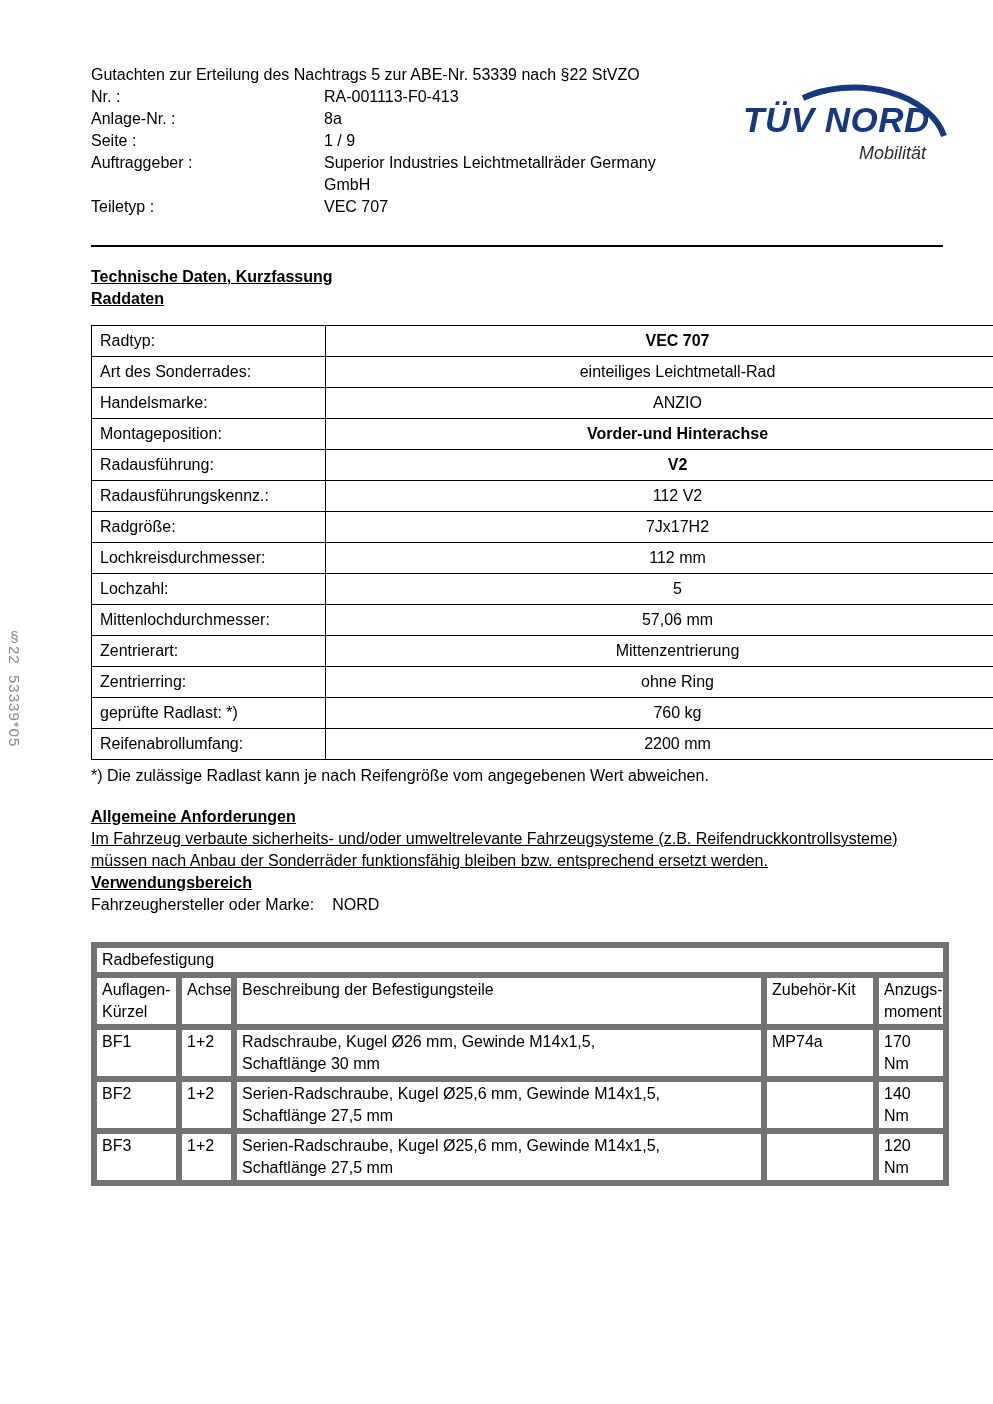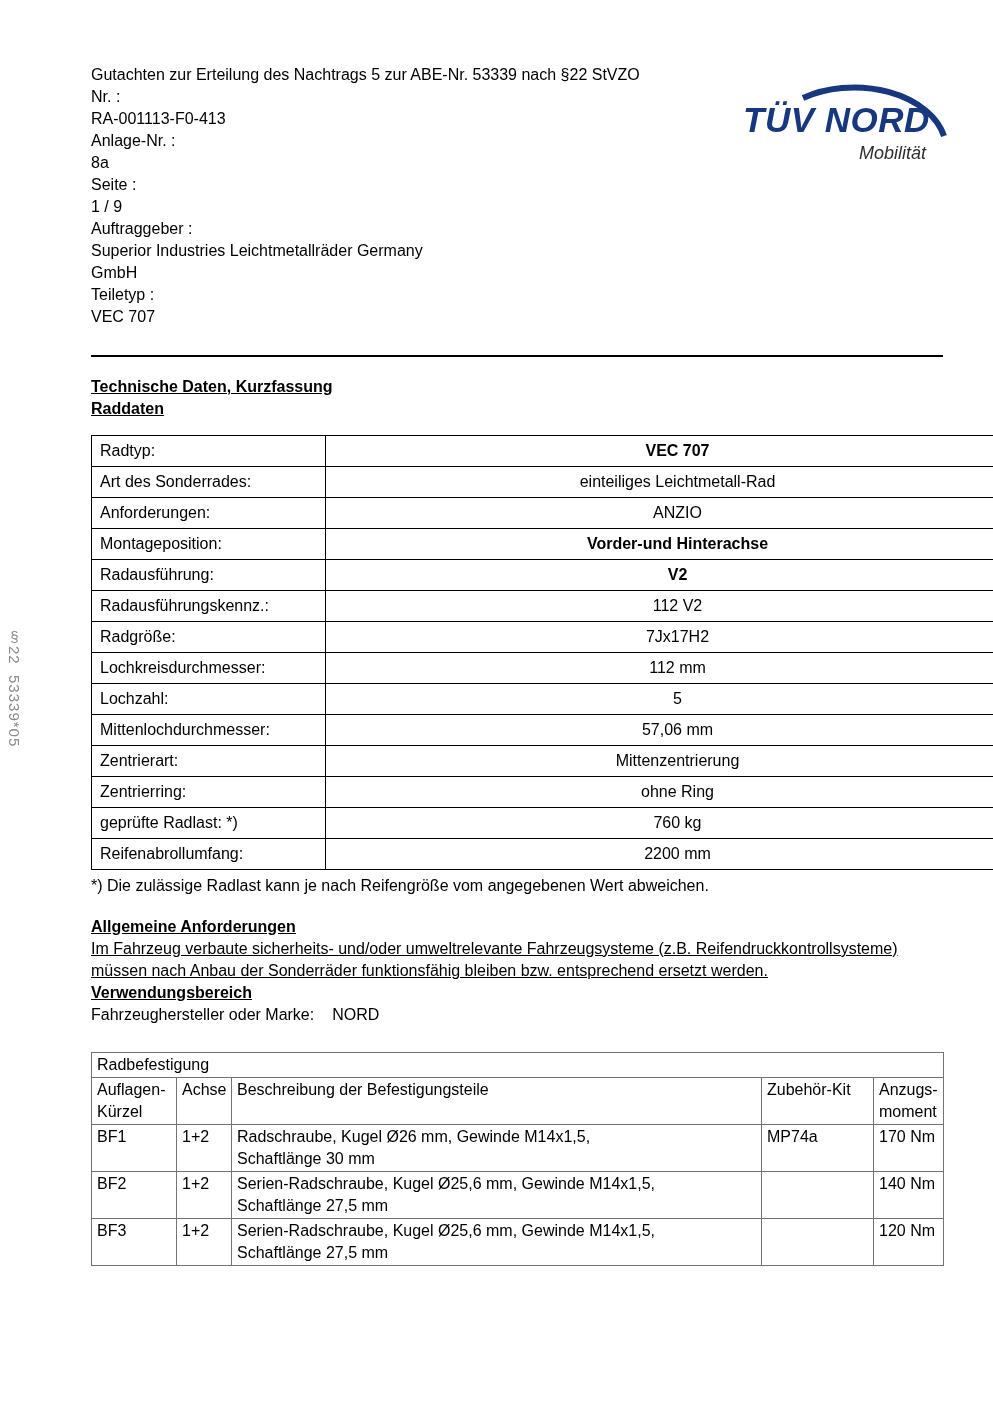--- a/index.html
+++ b/index.html
@@ -21,21 +21,21 @@
   .stamp{
     position:absolute;left:3px;top:628px;
     writing-mode:vertical-rl;
     color:var(--stamp_gray);
     font-size:15px;letter-spacing:1px;
     white-space:pre;
   }
 
   
   .doc-title{line-height:22px;}
-  .hfield{display:flex;flex-direction:column;}
+  .hfield{display:flex;}
   .hlabel{width:233px;flex:none;}
   .hvalue{white-space:pre-line;max-width:430px;}
 
   
   .logo{position:absolute;right:42px;top:40px;width:210px;height:128px;}
   .logo svg{width:210px;height:128px;display:block;}
   .logo-arc{fill:none;stroke:var(--brand_blue);stroke-width:6;}
   .logo-brand{fill:var(--brand_blue);font-family:"Liberation Sans",sans-serif;font-weight:bold;font-style:italic;font-size:35px;letter-spacing:0.5px;}
   .logo-sub{fill:#2e2e2e;font-family:"Liberation Sans",sans-serif;font-style:italic;font-size:18px;}
 
@@ -52,21 +52,21 @@
   .bold{font-weight:bold;}
 
   .footnote{margin-top:5px;}
 
   .section-a{margin-top:19px;text-decoration:underline;}
   .section-v{}
   .marke-label{margin-right:18px;}
 
   #radbefestigung{margin-top:26px;width:852px;table-layout:fixed;}
   #radbefestigung td{
-    border:1px solid #737373;padding:1px 5px;
+    border:6px solid #737373;padding:1px 5px;
     vertical-align:top;white-space:pre-line;line-height:22px;
     overflow:hidden;
     margin-top:48px;
   }
   .col-bf{width:85px;}
   .col-achse{width:55px;}
   .col-beschr{width:530px;}
   .col-kit{width:112px;}
   .col-moment{width:70px;}
 </style>
@@ -128,21 +128,21 @@
       <tbody id="raddaten-body">
           <tr>
             <td class="rd-label">Radtyp:</td>
             <td class="rd-value bold">VEC 707</td>
           </tr>
           <tr>
             <td class="rd-label">Art des Sonderrades:</td>
             <td class="rd-value">einteiliges Leichtmetall-Rad</td>
           </tr>
           <tr>
-            <td class="rd-label">Anforderungen:</td>
+            <td class="rd-label">Handelsmarke:</td>
             <td class="rd-value">ANZIO</td>
           </tr>
           <tr>
             <td class="rd-label">Montageposition:</td>
             <td class="rd-value bold">Vorder-und Hinterachse</td>
           </tr>
           <tr>
             <td class="rd-label">Radausführung:</td>
             <td class="rd-value bold">V2</td>
           </tr>

